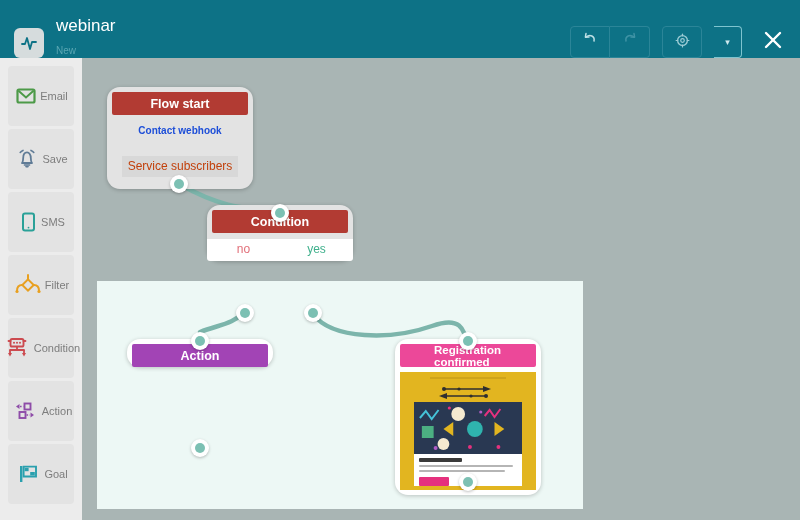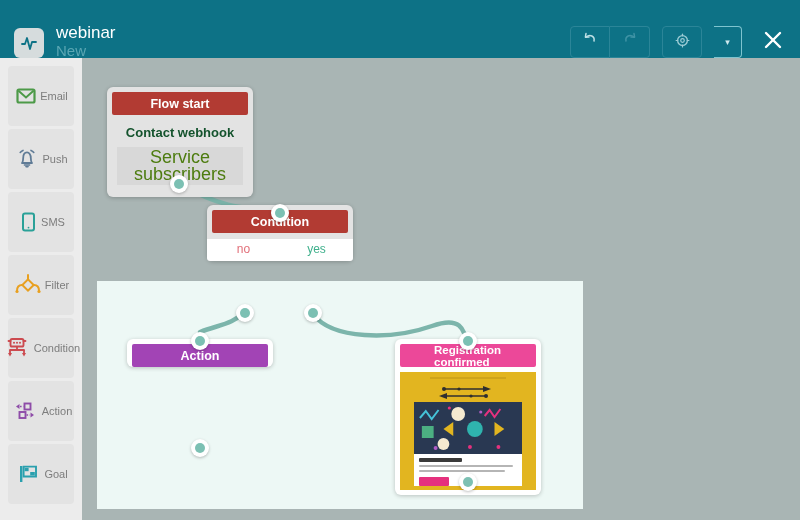--- a/index.html
+++ b/index.html
@@ -17,21 +17,21 @@
     background: #0d7286;
     display: flex; align-items: flex-end;
   }
   .app-icon {
     width: 30px; height: 30px; margin-left: 14px; margin-right: 12px;
     background: #d6dcdd; border-radius: 6px;
     display: flex; align-items: center; justify-content: center;
   }
   .title-wrap { display: flex; flex-direction: column; justify-content: center; }
   .doc-title { color: #ffffff; font-size: 17px; line-height: 19px; font-weight: 400; }
-  .doc-sub { color: #5aa6b3; font-size: 15px; line-height: 14px; margin-top: 2px; }
+  .doc-sub { color: #5aa6b3; font-size: 10px; line-height: 14px; margin-top: 9px; }
 
   .header-right {
     margin-left: auto; margin-right: 12px;
     display: flex; align-items: center; gap: 0px;
   }
   .hbtn {
     width: 40px; height: 32px;
     border: 1px solid #2b8598; background: transparent;
     display: flex; align-items: center; justify-content: center;
     cursor: pointer; color: #bfe0e6;
@@ -80,34 +80,34 @@
     background: #a9b5b4; overflow: hidden;
   }
   .selection {
     position: absolute; left: 15px; top: 223px; width: 486px; height: 228px;
     background: #edf8f5;
   }
   .edges { position: absolute; left: 0; top: 0; width: 718px; height: 462px; }
 
   
   .node {
-    position: absolute; background: #ffffff; border-radius: 6px;
+    position: absolute; background: #ffffff; border-radius: 13px;
     box-shadow: 0 1px 4px rgba(0,0,0,0.22);
   }
   .node.dim { background: #e3e3e3; }
   .node-head {
     height: 23px; margin: 5px 5px 0 5px; border-radius: 2px;
     display: flex; align-items: center; justify-content: center;
     color: #ffffff; font-size: 12.5px; font-weight: 700;
   }
   .node-body { padding: 10px 10px 12px 10px; text-align: center; }
-  .node-title { font-size: 13px; font-weight: 700; color: #14532d; }
+  .node-title { font-size: 10px; font-weight: 700; color: #1d4ed8; }
   .node-chip {
-    display: inline-block; margin-top: 7px; padding: 2px 6px;
-    background: #ededed; color: #4d7c0f; font-size: 18px; line-height: 17px;
+    display: inline-block; margin-top: 20px; padding: 2px 6px;
+    background: #ededed; color: #c2410c; font-size: 12px; line-height: 17px;
   }
   .node.dim .node-chip { background: #d8d8d8; }
 
   .cond-wait { margin-top: 7px; font-size: 12.5px; color: #8c8c8c; }
   .cond-wait .num { color: #d0454c; font-weight: 700; padding: 0 3px; }
   .cond-branch {
     display: flex; border-top: 0px; margin-top: 6px;
     background: #ffffff; border-radius: 0 0 3px 3px;
   }
   .cond-branch .b { flex: 1; text-align: center; font-size: 12px; padding: 3px 0 5px 0; cursor: pointer; }
@@ -219,21 +219,21 @@
     <div class="side-item">
       <span class="side-ico">
         <svg width="26" height="24" viewBox="0 0 26 24">
           <path d="M8 16 L18 16 C16.8 14.6 16.8 13 16.8 11 C16.8 7.6 15.2 5.4 13 5.4 C10.8 5.4 9.2 7.6 9.2 11 C9.2 13 9.2 14.6 8 16 Z" fill="none" stroke="#5f7b96" stroke-width="1.8" stroke-linejoin="round"></path>
           <line x1="10.4" y1="18" x2="15.6" y2="18" stroke="#5f7b96" stroke-width="1.6" stroke-linecap="round"></line>
           <line x1="12" y1="19.6" x2="14" y2="19.6" stroke="#5f7b96" stroke-width="1.6" stroke-linecap="round"></line>
           <path d="M6.2 5.5 A7 7 0 0 1 9 3.4" fill="none" stroke="#5f7b96" stroke-width="1.6" stroke-linecap="round"></path>
           <path d="M19.8 5.5 A7 7 0 0 0 17 3.4" fill="none" stroke="#5f7b96" stroke-width="1.6" stroke-linecap="round"></path>
         </svg>
       </span>
-      <span class="side-label">Push</span>
+      <span class="side-label">Save</span>
     </div>
 
     <div class="side-item">
       <span class="side-ico">
         <svg width="22" height="24" viewBox="0 0 22 24">
           <rect x="6" y="3.5" width="11" height="17" rx="2" fill="none" stroke="#2aa198" stroke-width="2"></rect>
           <circle cx="11.5" cy="17.6" r="0.9" fill="#2aa198"></circle>
         </svg>
       </span>
       <span class="side-label">SMS</span>

